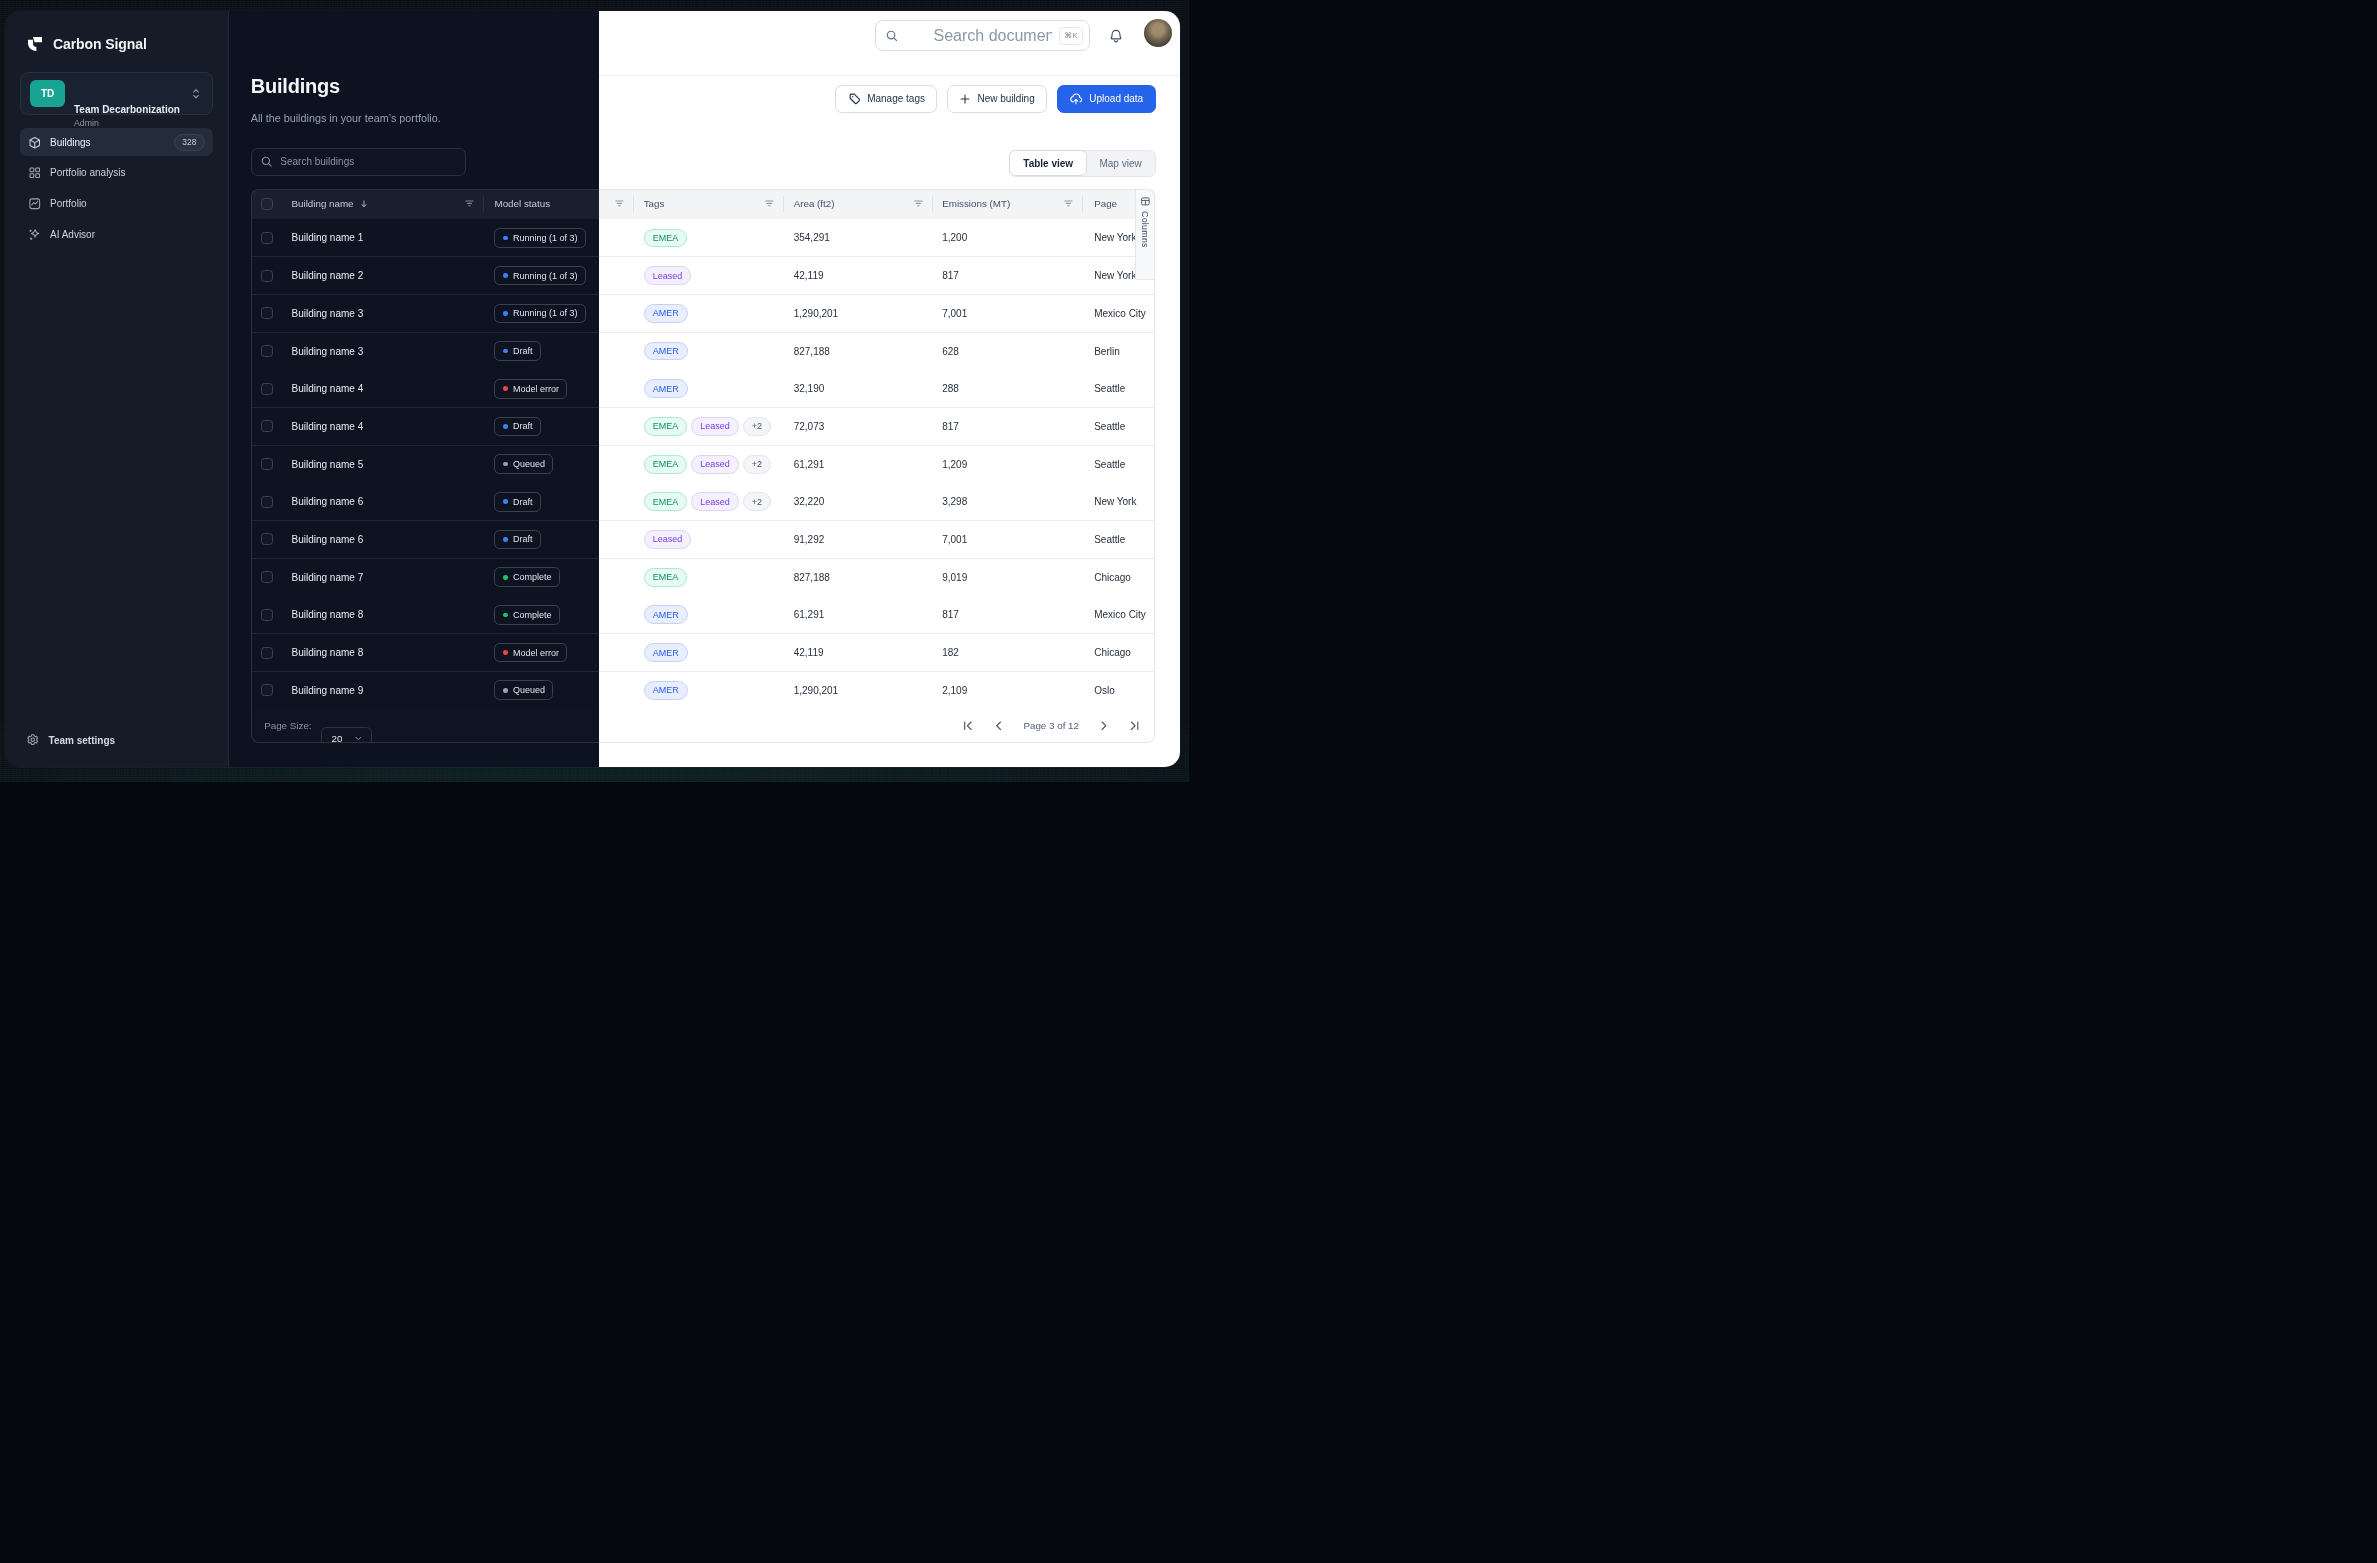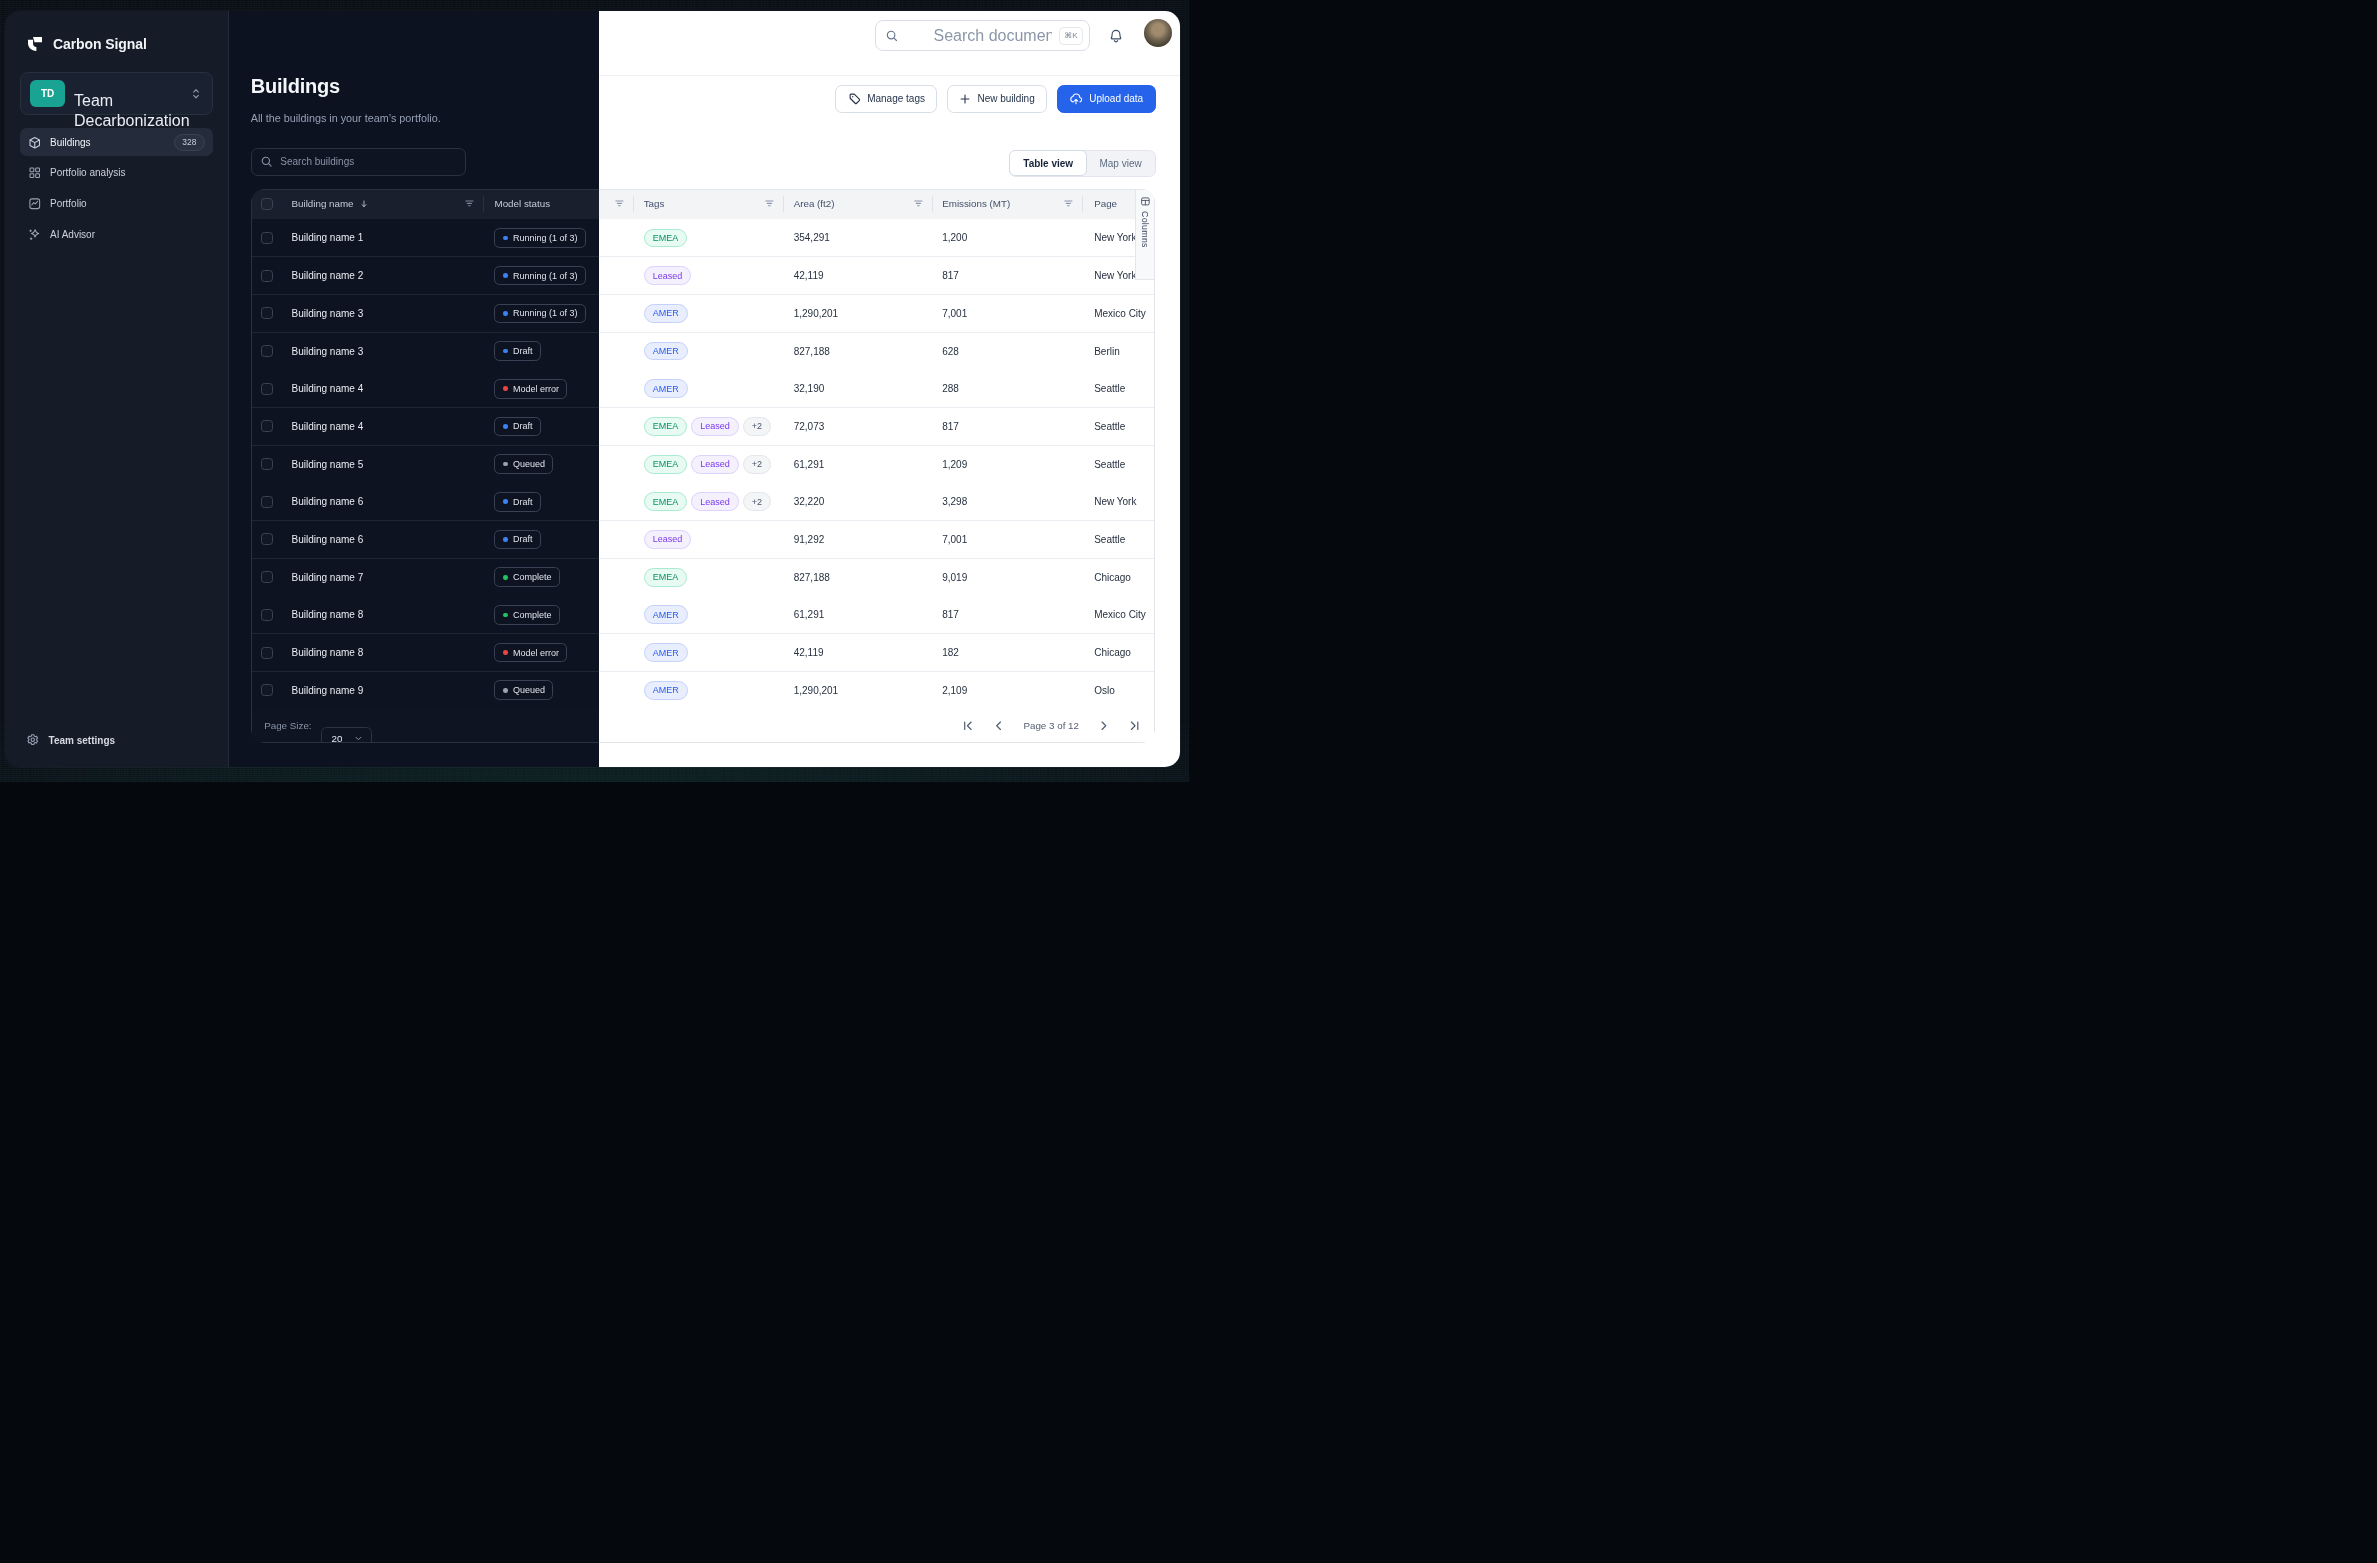--- a/index.html
+++ b/index.html
@@ -23,21 +23,21 @@
     border-right:0.7px solid #222937; flex:0 0 224px; }
   .logo-row{ display:flex; align-items:center; gap:8.8px; padding:24px 19px 0 21.6px; }
   .logo-mark{ position:relative; width:18px; height:18px; flex:0 0 18px; }
   .logo-text{ color:#F2F4F8; font-size:14px; font-weight:700; letter-spacing:-0.1px; }
 
   .team-card{ margin:19px 15px 0 15px; height:43px; border:0.7px solid #28303F; border-radius:8px;
     background:#1A2130; display:flex; align-items:center; gap:8.8px; padding:0 9.5px; cursor:pointer; }
   .team-avatar{ width:35px; height:27px; border-radius:6px; background:#18A393; color:#FFFFFF;
     font-size:10px; font-weight:700; display:flex; align-items:center; justify-content:center; }
   .team-meta{ flex:1; min-width:0; }
-  .team-name{ color:#E9ECF3; font-size:16px; font-weight:400; line-height:1.25;margin-top:46px; }
+  .team-name{ color:#E9ECF3; font-size:10px; font-weight:700; line-height:1.25;margin-top:46px; }
   .team-role{ color:#8A93A6; font-size:8.8px; margin-top:1.4px; }
   .chevrons{ color:#8A93A6; display:flex; }
 
   .nav{ margin:13.5px 15px 0 15px; display:flex; flex-direction:column; gap:2.7px; }
   .nav-item{ height:28px; border-radius:6.8px; display:flex; align-items:center; gap:8.8px;
     padding:0 8px; cursor:pointer; }
   .nav-item .icon{ width:13.5px; height:13.5px; color:#99A2B4; display:flex; }
   .nav-item .label{ color:#CBD1DD; font-size:10px; font-weight:500; flex:1; }
   .nav-item.active{ background:#242B3A; }
   .nav-item.active .label{ color:#F2F4F8; }
@@ -91,21 +91,21 @@
   .btn.primary{ background:#2563EB; border-color:#2563EB; color:#fff; }
 
   .toggle{ position:absolute; top:139px; right:24px; height:27px; background:#F1F3F6;
     border:0.7px solid #E2E6EC; border-radius:6.8px; display:flex; }
   .toggle .opt{ display:flex; align-items:center; padding:0 13px; font-size:10px;
     color:#5E6C82; font-weight:500; cursor:pointer; border-radius:6px; }
   .toggle .opt.active{ background:#fff; border:0.7px solid #D5DBE4; color:#17233B;
     font-weight:700; margin:-0.7px; }
 
   
-  .table{ position:absolute; left:22px; top:178px; width:904px; border-radius:14px; overflow:hidden; }
+  .table{ position:absolute; left:22px; top:178px; width:904px; border-radius:6px; overflow:hidden; }
   .grid7{ display:grid; grid-template-columns:32px 201px 150px 150px 149px 150px 1fr; }
   .thead{ height:30px; background:linear-gradient(90deg,#191F2C 0 348px,#F3F4F6 348px); }
   .hcell{ position:relative; display:flex; align-items:center; gap:5.4px; font-size:9.8px; font-weight:500; }
   .hcell .flt{ margin-left:auto; margin-right:8.8px; display:flex; cursor:pointer; }
   .h-dark{ color:#C6CCD8; } .h-dark .flt{ color:#7E889C; }
   .h-light{ color:#42506B; } .h-light .flt{ color:#8A95A9; }
   .hdiv{ position:absolute; right:0; top:6.8px; bottom:6.8px; width:0.7px; }
   .hdiv.d{ background:#2A3140; } .hdiv.l{ background:#DFE3E9; }
   .pl13{ padding-left:8.8px; } .pl16{ padding-left:10.8px; } .pl15{ padding-left:10px; }
   .pl14{ padding-left:9.5px; } .pl17{ padding-left:11.5px; }

